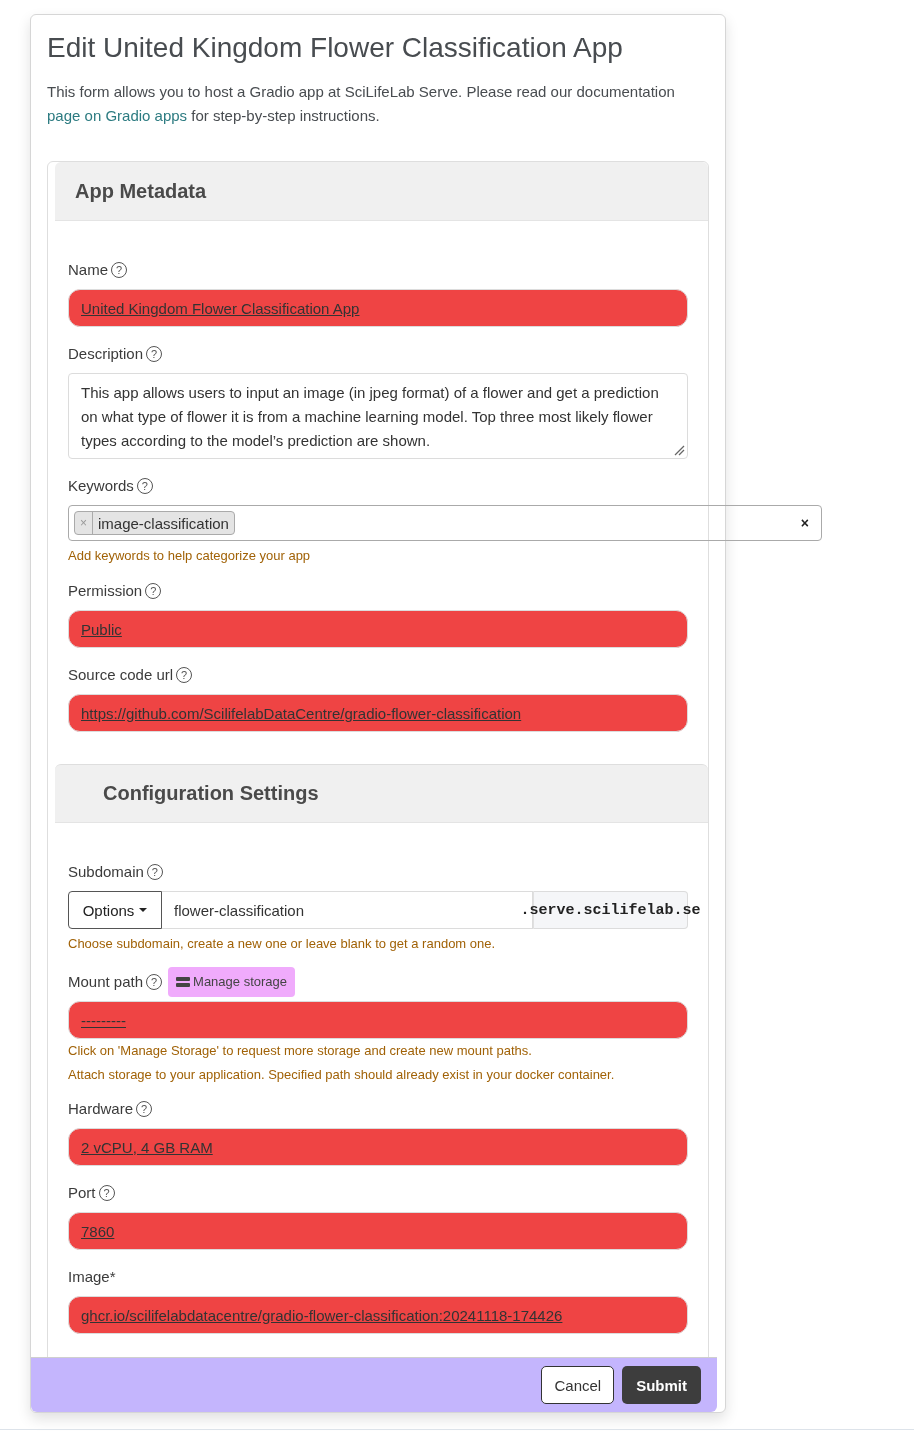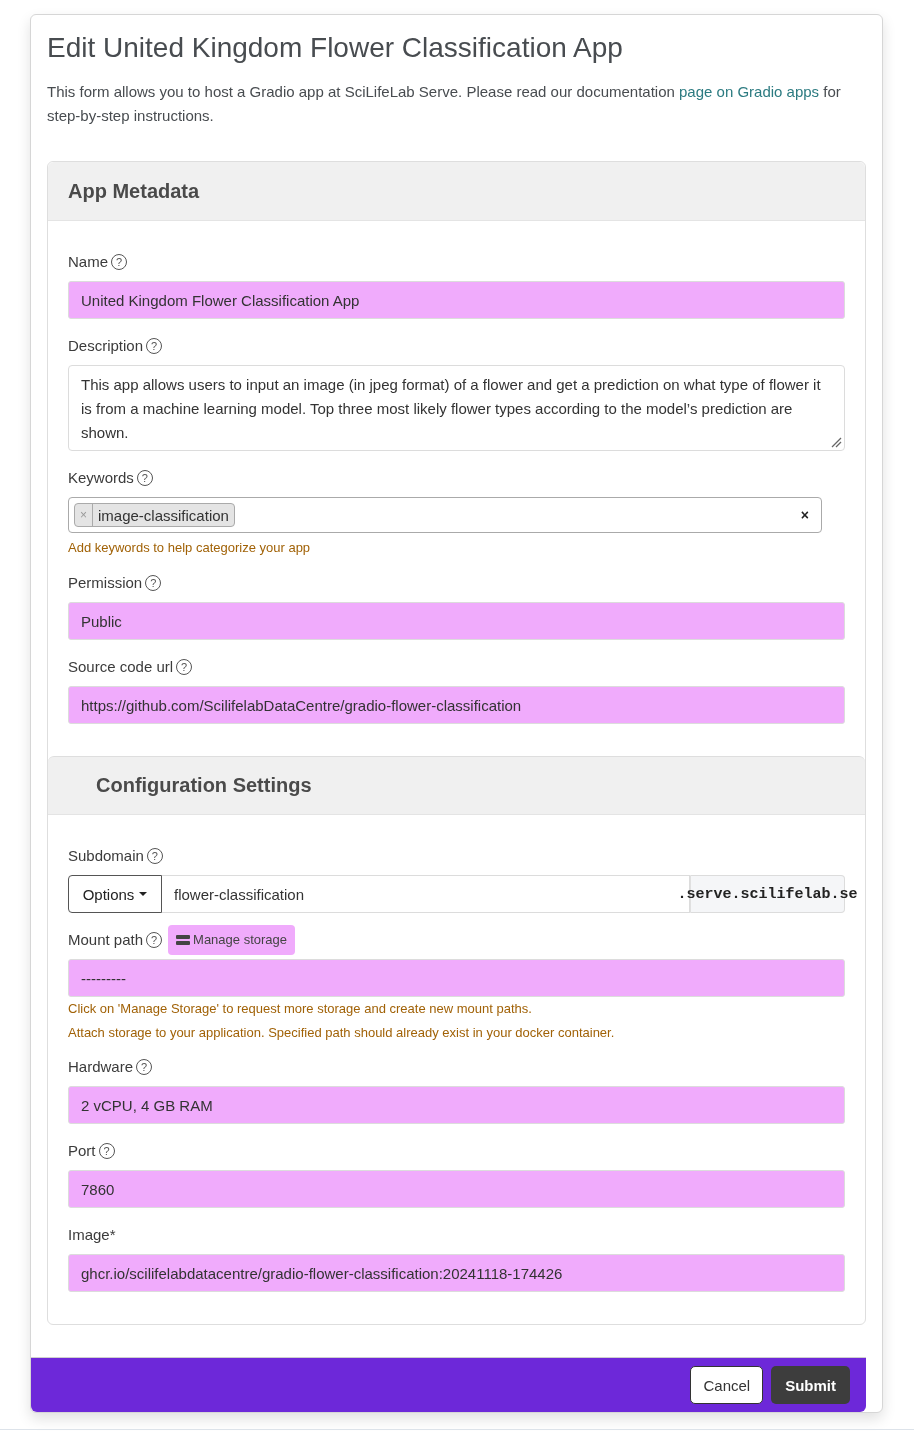--- a/index.html
+++ b/index.html
@@ -4,45 +4,45 @@
 <style>
   * { box-sizing: border-box; }
   html, body { margin: 0; padding: 0; }
   body {
     width: 914px; height: 1432px; background: #ffffff;
     font-family: "Liberation Sans", sans-serif; color: #3f3f3f;
     position: relative; overflow: hidden;
   }
   .bottom-line { position: absolute; left: 0; right: 0; top: 1429px; height: 1px; background: #dde3ea; }
   .card {
-    position: absolute; left: 30px; top: 14px; width: 853px; height: 1399px;
+    position: absolute; left: 30px; top: 14px; width: 696px; height: 1399px;
     border: 1px solid #d6d6d6; border-radius: 6px; background: #fff;
     box-shadow: 0 6px 14px rgba(0,0,0,0.12);
   }
   .card-body { padding: 15px 16px 0 16px; }
   .page-title { font-size: 28px; font-weight: normal; color: #484c50; margin: 0 0 14px 0; line-height: 36px; }
   .intro { font-size: 15px; line-height: 24px; color: #484c50; margin: 0 0 33px 0; }
   .intro a { color: #2c7b81; text-decoration: none; }
   .section { border: 1px solid #dedede; border-radius: 6px; background: #fff; }
   .section-head {
     background: #f0f0f0; height: 59px; padding: 0 20px; display: flex; align-items: center;
     font-size: 20px; font-weight: bold; color: #4a4a4a; border-bottom: 1px solid #e4e4e4;
   }
-  .section-first .section-head { border-radius: 6px 6px 0 0; }
+  .section-first .section-head { border-radius: 6px 6px 0 0; margin-left: 7px; }
   .section-second { border-top: 1px solid #dedede; padding-left: 48px; }
-  .section-body { padding: 30px 20px 0 20px; }
+  .section-body { padding: 30px 20px 0 20px; margin-top: 8px; }
   .field { margin-bottom: 16px; }
   .label { font-size: 15px; color: #3b3b3b; line-height: 22px; margin-bottom: 8px; display: flex; align-items: center; }
   .help {
     display: inline-flex; width: 16px; height: 16px; border: 1px solid #555; border-radius: 50%;
     font-size: 11px; align-items: center; justify-content: center; margin-left: 3px; color: #555;
   }
   .input {
-    height: 38px; border: 1px solid #dcdcdc; border-radius: 3px; padding: 0 12px;
-    display: flex; align-items: center; font-size: 15px; color: #333; background: #f0abfc;
+    height: 38px; border: 1px solid #dcdcdc; border-radius: 12px; padding: 0 12px;
+    display: flex; align-items: center; font-size: 15px; color: #333; background: #ef4444; text-decoration: underline;
   }
   .textarea {
     height: 86px; border: 1px solid #dcdcdc; border-radius: 4px; padding: 7px 12px;
     font-size: 15px; line-height: 24px; color: #333; position: relative;
   }
   .resize-grip { position: absolute; right: 2px; bottom: 2px; width: 12px; height: 12px; }
   .hint { font-size: 13px; color: #a16207; line-height: 23px; margin-top: 3px; }
   .kw-box {
     height: 36px; width: 754px; border: 1px solid #aaa; border-radius: 4px;
     display: flex; align-items: center; padding: 0 5px; position: relative;
@@ -61,21 +61,21 @@
   }
   .caret { display: inline-block; width: 0; height: 0; border-left: 4px solid transparent; border-right: 4px solid transparent; border-top: 4px solid #222; margin-left: 5px; }
   .sub-input { flex: 1; border: 1px solid #dcdcdc; border-left: none; display: flex; align-items: center; padding: 0 12px; font-size: 15px; color: #333; }
   .sub-suffix { width: 155px; border: 1px solid #dcdcdc; border-left: 1px solid #e0e0e0; border-radius: 0 4px 4px 0; background: #f5f6f8; display: flex; align-items: center; justify-content: center; font-size: 15px; color: #222; font-weight: bold; font-family: Liberation Mono, monospace; }
   .manage-btn {
     margin-left: 6px; height: 30px; padding: 0 8px; background: #f0abfc; border-radius: 4px;
     display: inline-flex; align-items: center; font-size: 13px; color: #444;
   }
   .manage-btn svg { margin-right: 3px; }
   .card-footer {
-    position: absolute; left: 0; right: 16px; bottom: 0; height: 55px; background: #6d28d9;
+    position: absolute; left: 0; right: 8px; bottom: 0; height: 55px; background: #c4b5fd;
     border-top: 1px solid #cfcfcf; border-radius: 0 0 6px 6px; display: flex; align-items: center; justify-content: flex-end; padding-right: 16px;
   }
   .btn-cancel {
     height: 38px; padding: 0 12px; border: 1px solid #333; border-radius: 5px; background: #fff;
     font-size: 15px; color: #333; display: flex; align-items: center; margin-right: 8px;
   }
   .btn-submit {
     height: 38px; padding: 0 14px; border-radius: 5px; background: #3d3d3d; color: #fff;
     font-size: 15px; font-weight: bold; display: flex; align-items: center;
   }
@@ -148,20 +148,21 @@
               <span class="help">?</span>
             </div>
           <div class="subdomain-group">
             <div class="options-btn">
                 <span>Options</span>
                 <span class="caret"></span>
               </div>
             <div class="sub-input">flower-classification</div>
             <div class="sub-suffix">.serve.scilifelab.se</div>
           </div>
+          <div class="hint">Choose subdomain, create a new one or leave blank to get a random one.</div>
         </div>
         <div class="field" style="margin-bottom:12px">
           <div class="label" style="margin-bottom:4px">
               <span>Mount path</span>
               <span class="help">?</span>
             <span class="manage-btn">
               <svg width="14" height="10" viewBox="0 0 14 10">
                   <rect x="0" y="0" width="14" height="4" rx="1" fill="#444"></rect>
                   <rect x="0" y="6" width="14" height="4" rx="1" fill="#444"></rect>
                 </svg>

